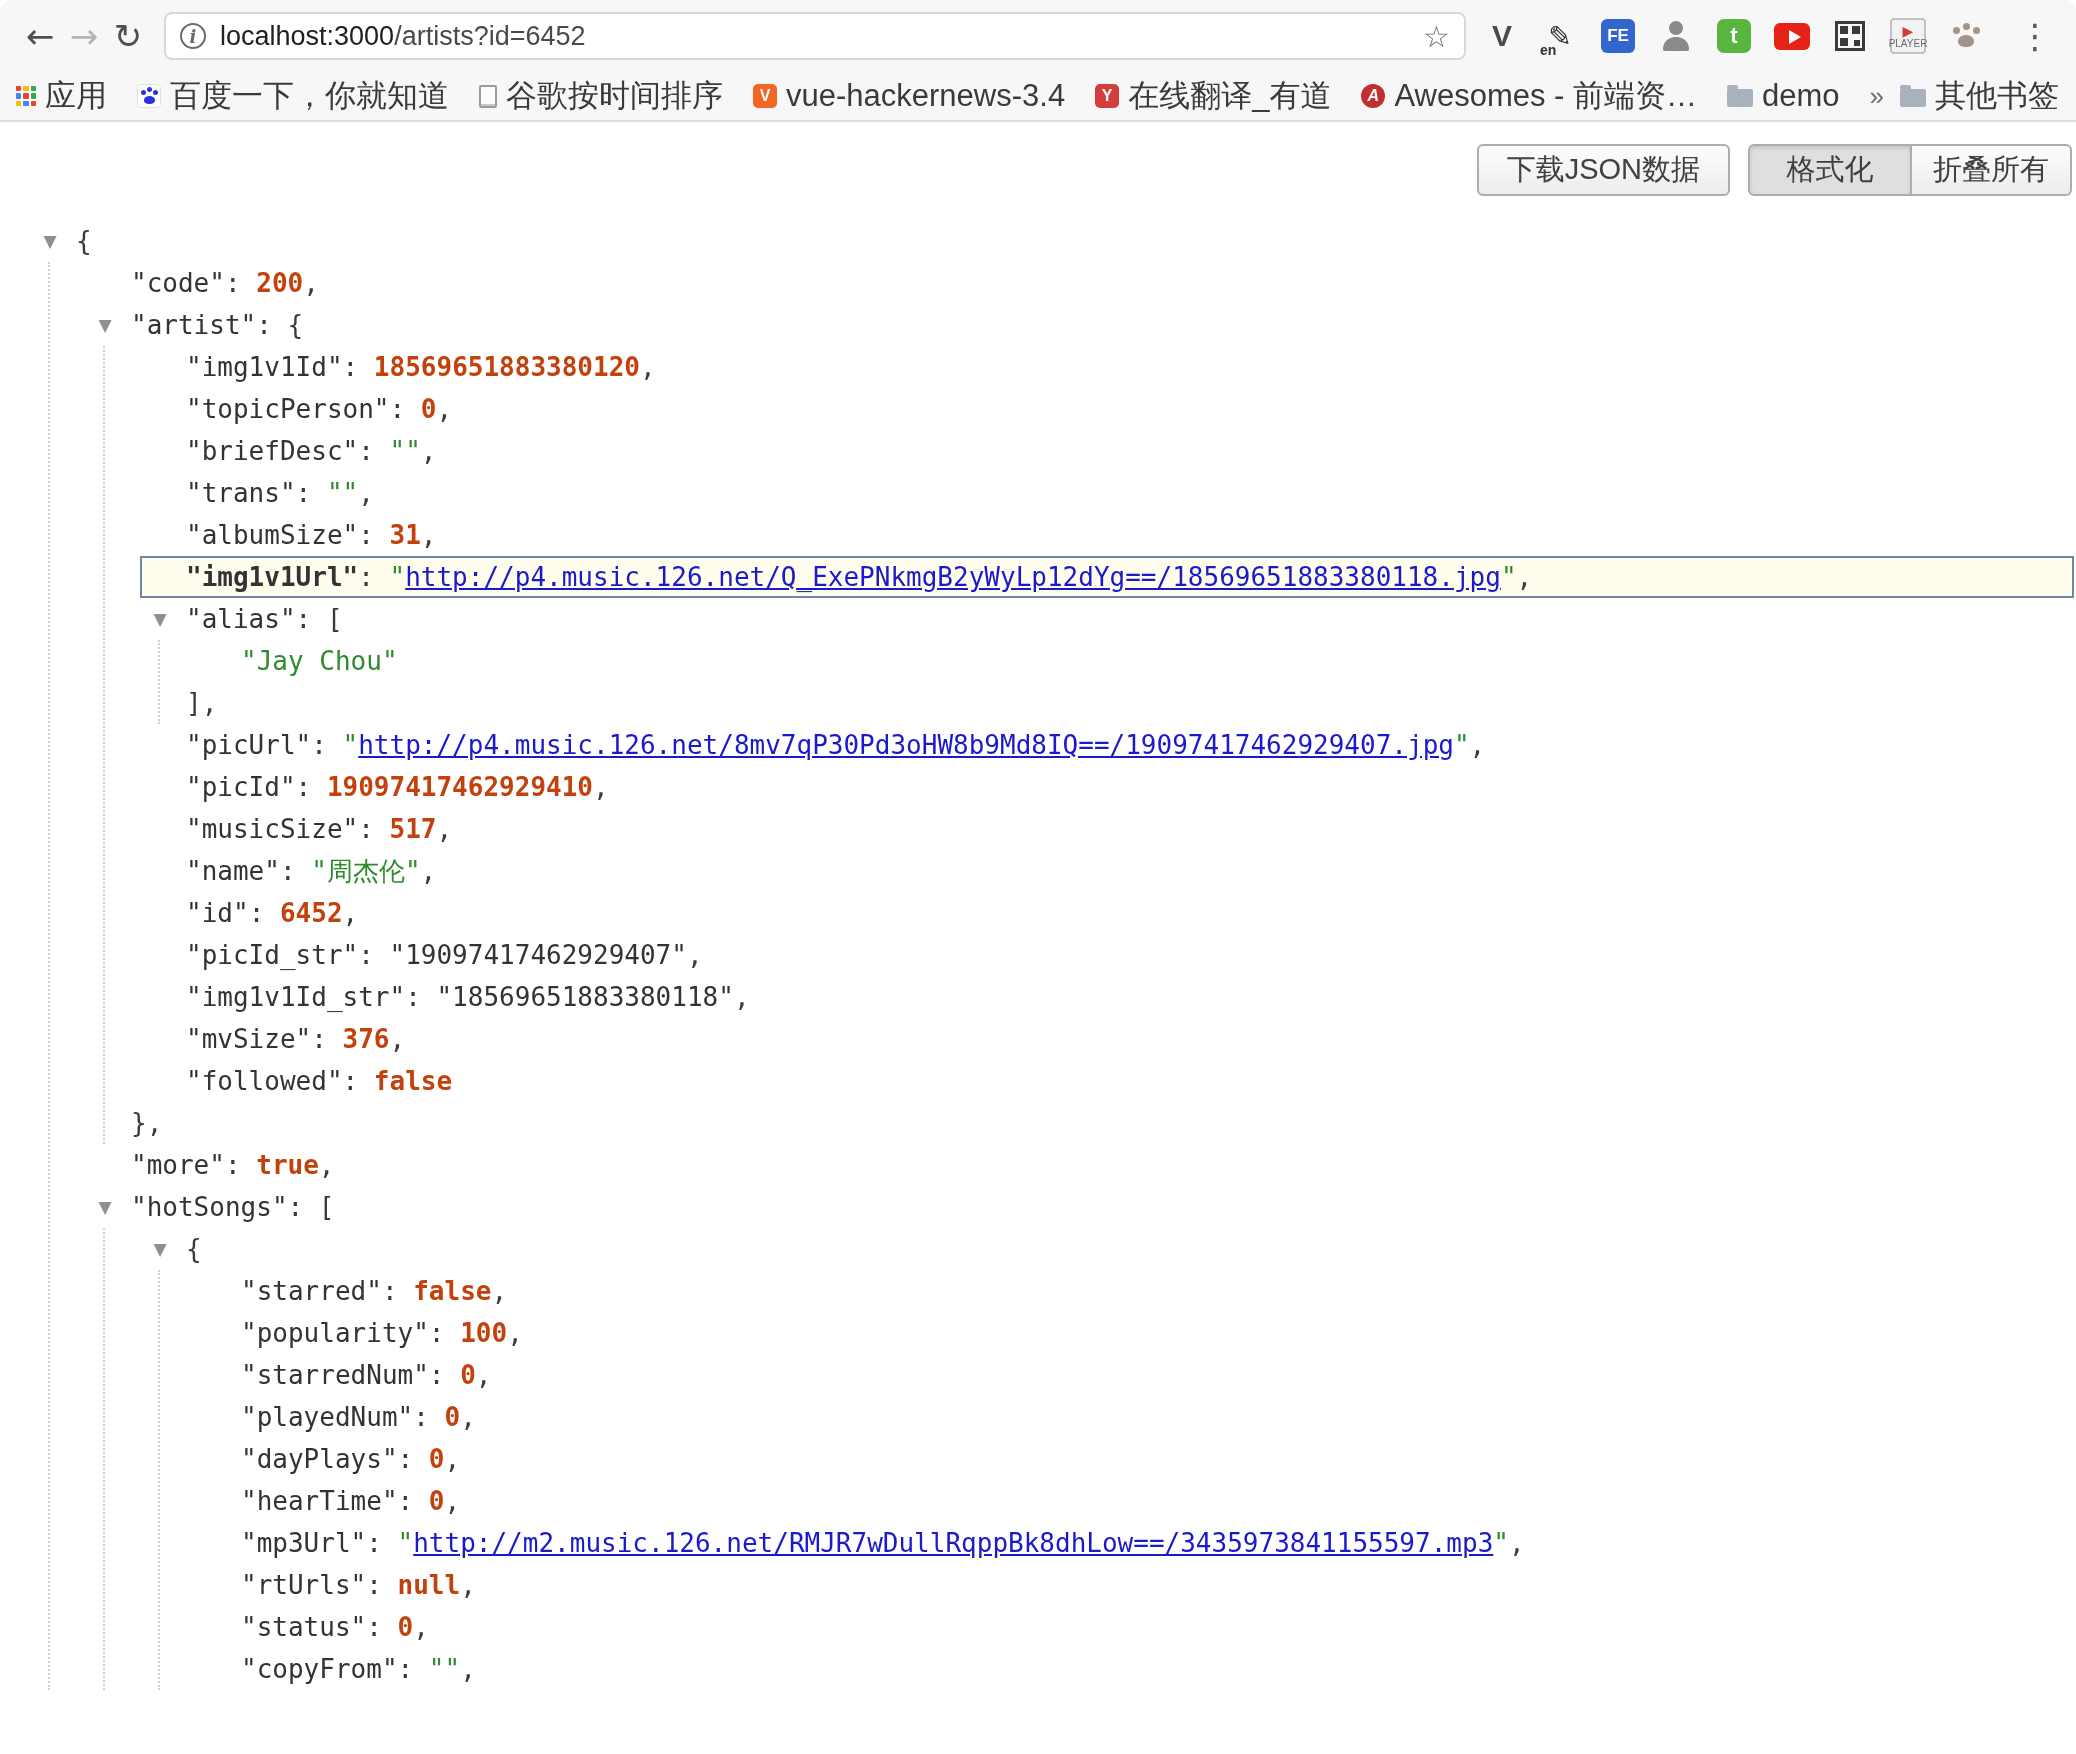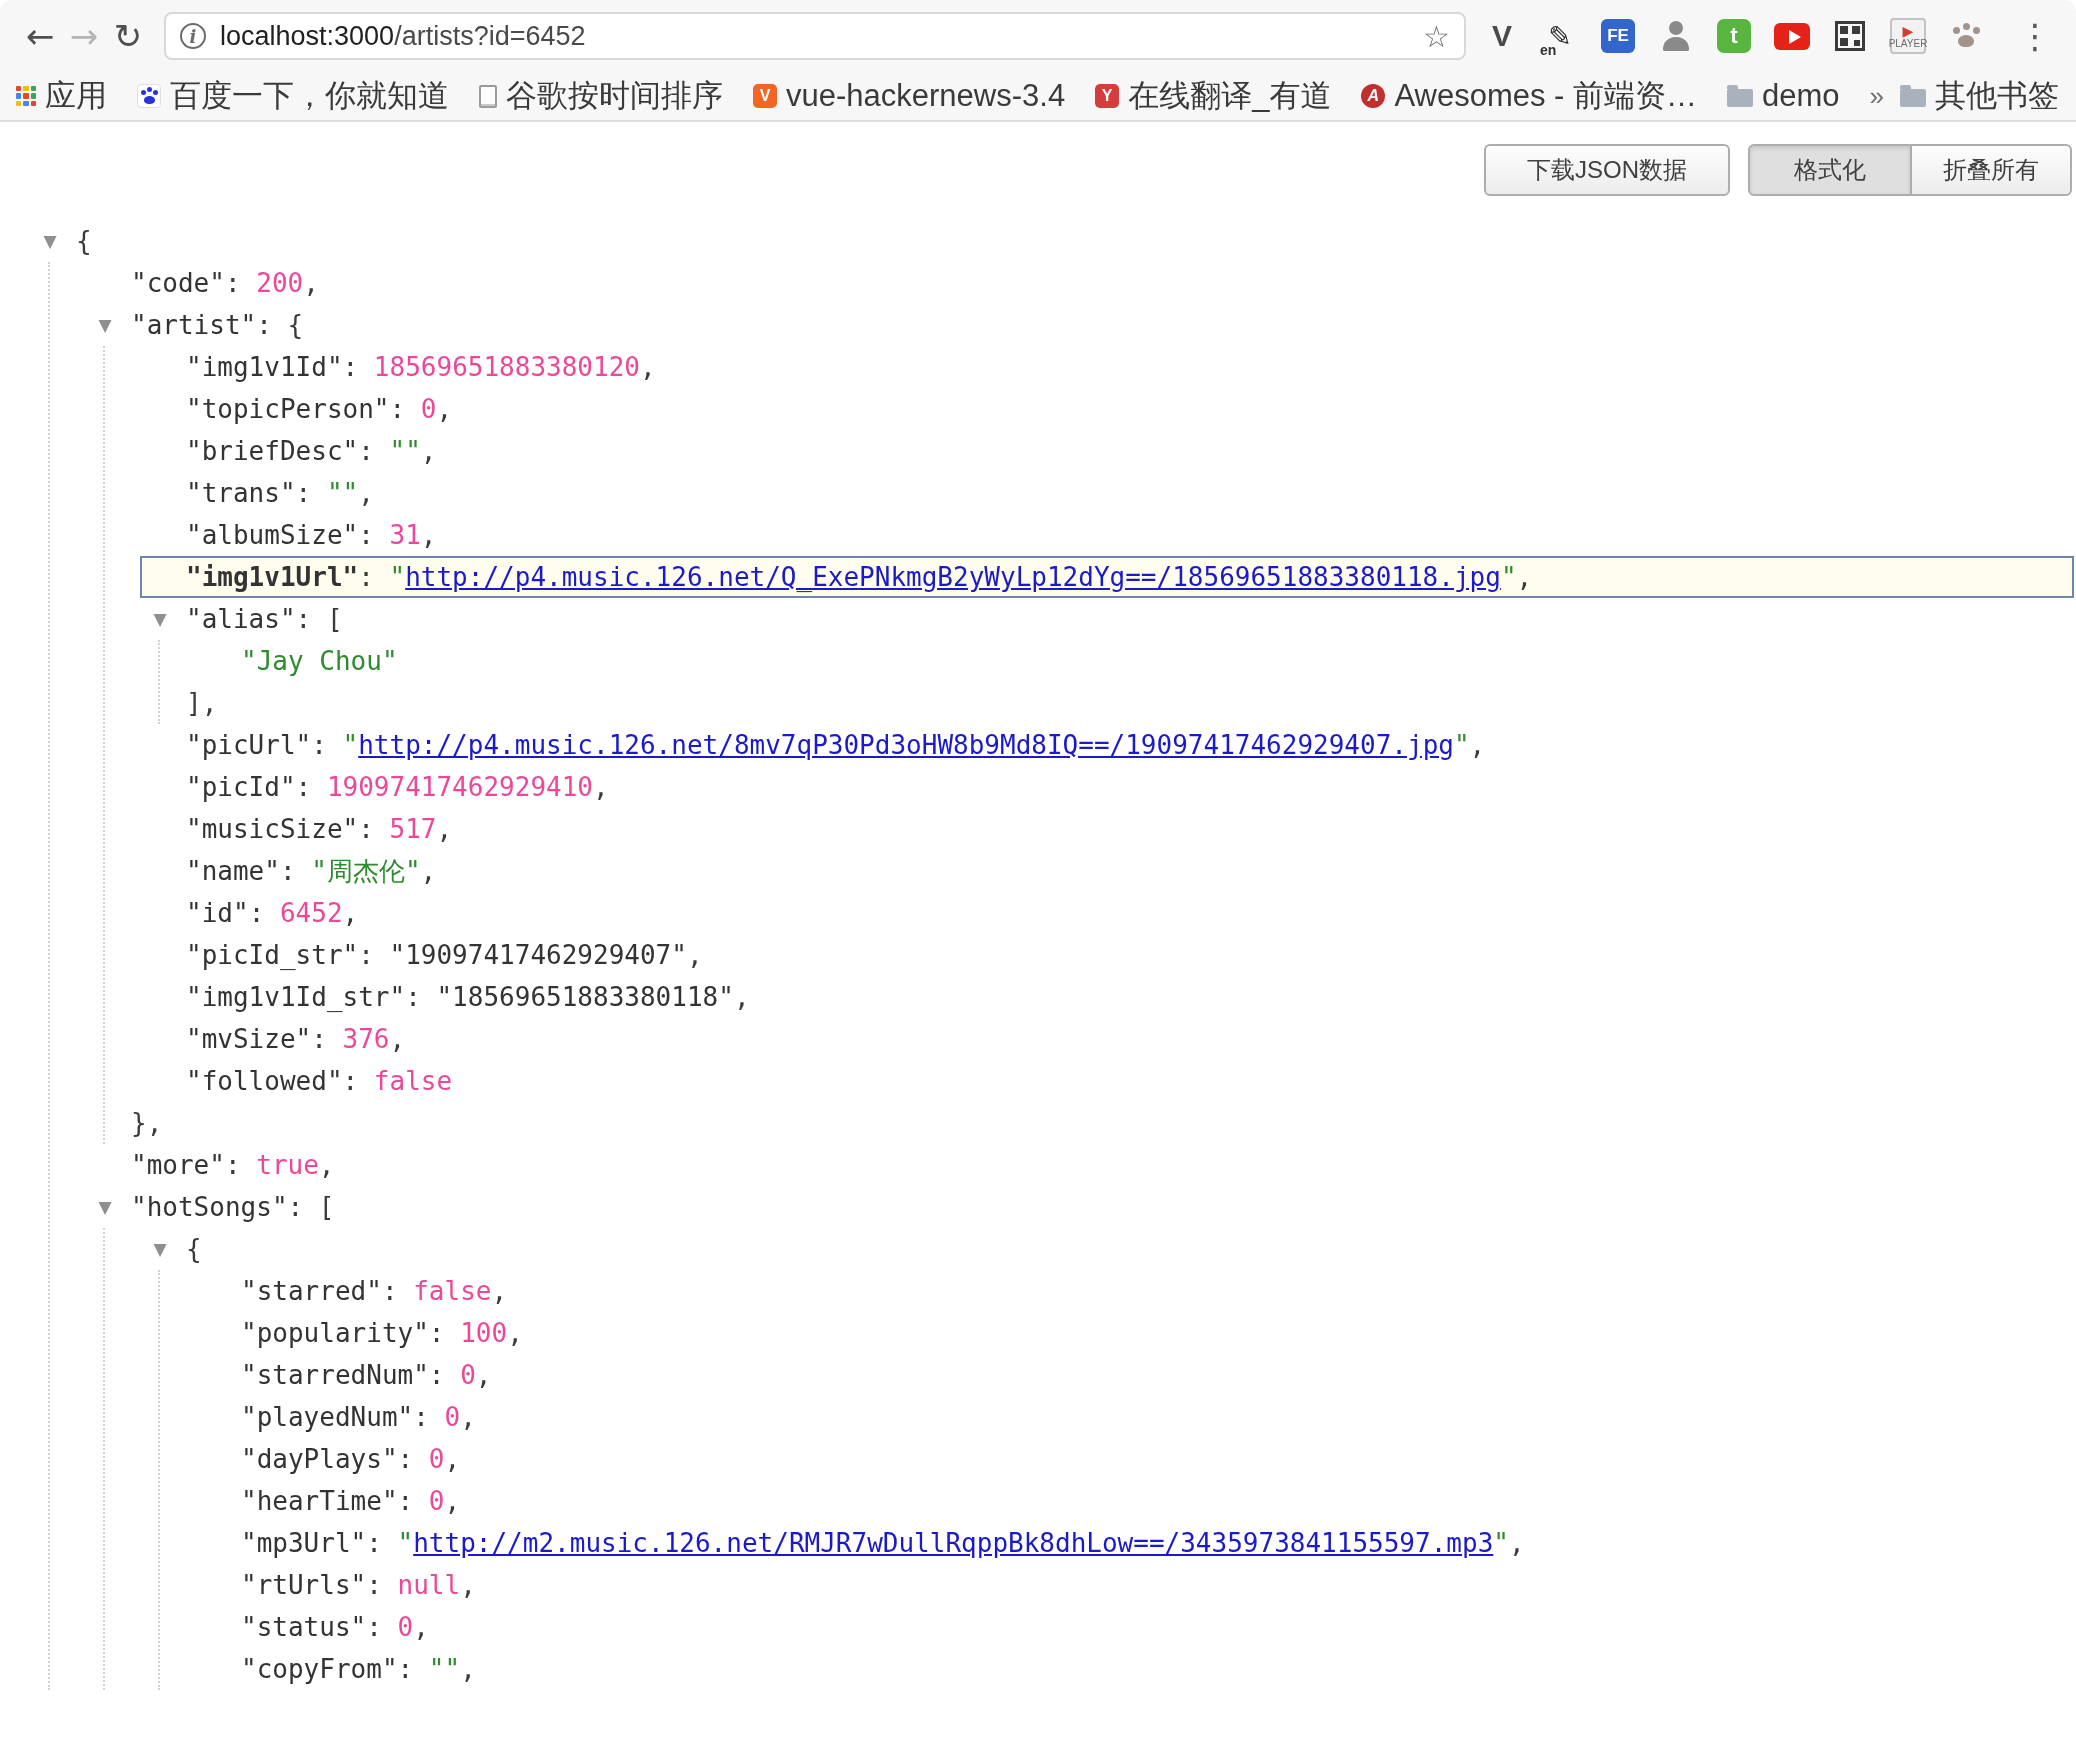--- a/index.html
+++ b/index.html
@@ -104,40 +104,40 @@
   .folder-ic { position:relative; width:26px; height:18px; background:#A9B2BC; border-radius:2px; margin-top:4px; }
   .folder-ic:before { content:""; position:absolute; top:-4px; left:0; width:11px; height:4px;
                       background:#A9B2BC; border-radius:2px 2px 0 0; }
   .bm-right { margin-left:auto; display:flex; align-items:center; gap:16px; }
   .overflow-chev { font-size:26px; color:#6E6E6E; }
 
   
   .content { position:relative; background:#ffffff; height:1550px; }
   .actions { position:absolute; top:22px; left:0; right:0; height:52px; display:flex;
              justify-content:flex-end; align-items:center; padding-right:4px; }
-  .btn { height:52px; font-size:24px; color:#404040; border:2px solid #ADADAD; border-radius:6px;
+  .btn { height:52px; font-size:29px; color:#404040; border:2px solid #ADADAD; border-radius:6px;
          background:linear-gradient(#FDFDFD,#ECECEC); display:flex; align-items:center;
          justify-content:center; }
   .btn-download { min-width:246px; padding:0 28px; margin-right:18px; }
   .btn-format { min-width:164px; padding:0 36px; border-radius:6px 0 0 6px;
                 background:#DFDFDF; box-shadow:inset 0 2px 4px rgba(0,0,0,.12); }
   .btn-collapse { min-width:162px; padding:0 20px; border-radius:0 6px 6px 0; margin-left:-2px; }
 
   
   .json-tree { position:absolute; top:98px; left:0; right:0; }
   .guide { position:absolute; width:0; border-left:2px dotted #D2D2D2; }
   .jline { position:relative; height:42px; line-height:42px; white-space:pre;
            font-family:"DejaVu Sans Mono", monospace; font-size:26px; }
   .jline.hl { background:#FFFDEE; border:2px solid #6C87A8; margin-right:2px; line-height:38px; }
   .tri { position:absolute; top:0; font-family:"DejaVu Sans", sans-serif; font-size:17px;
          color:#8F8F8F; line-height:42px; width:24px; text-align:center; }
   .seg-p  { color:#3A3A3A; }
   .seg-k  { color:#333333; }
   .seg-kb { color:#333333; font-weight:bold; }
-  .seg-n, .seg-b { color:#ec4899; font-weight:normal; }
+  .seg-n, .seg-b { color:#c2410c; font-weight:bold; }
   .seg-s  { color:#2E8B2E; }
   .seg-d  { color:#333333; }
   a.seg-l { color:#1A1ACB; font-weight:bold; text-decoration:underline; font:inherit; }
 </style>
 </head>
 <body>
 
 <div class="window">
 
 

